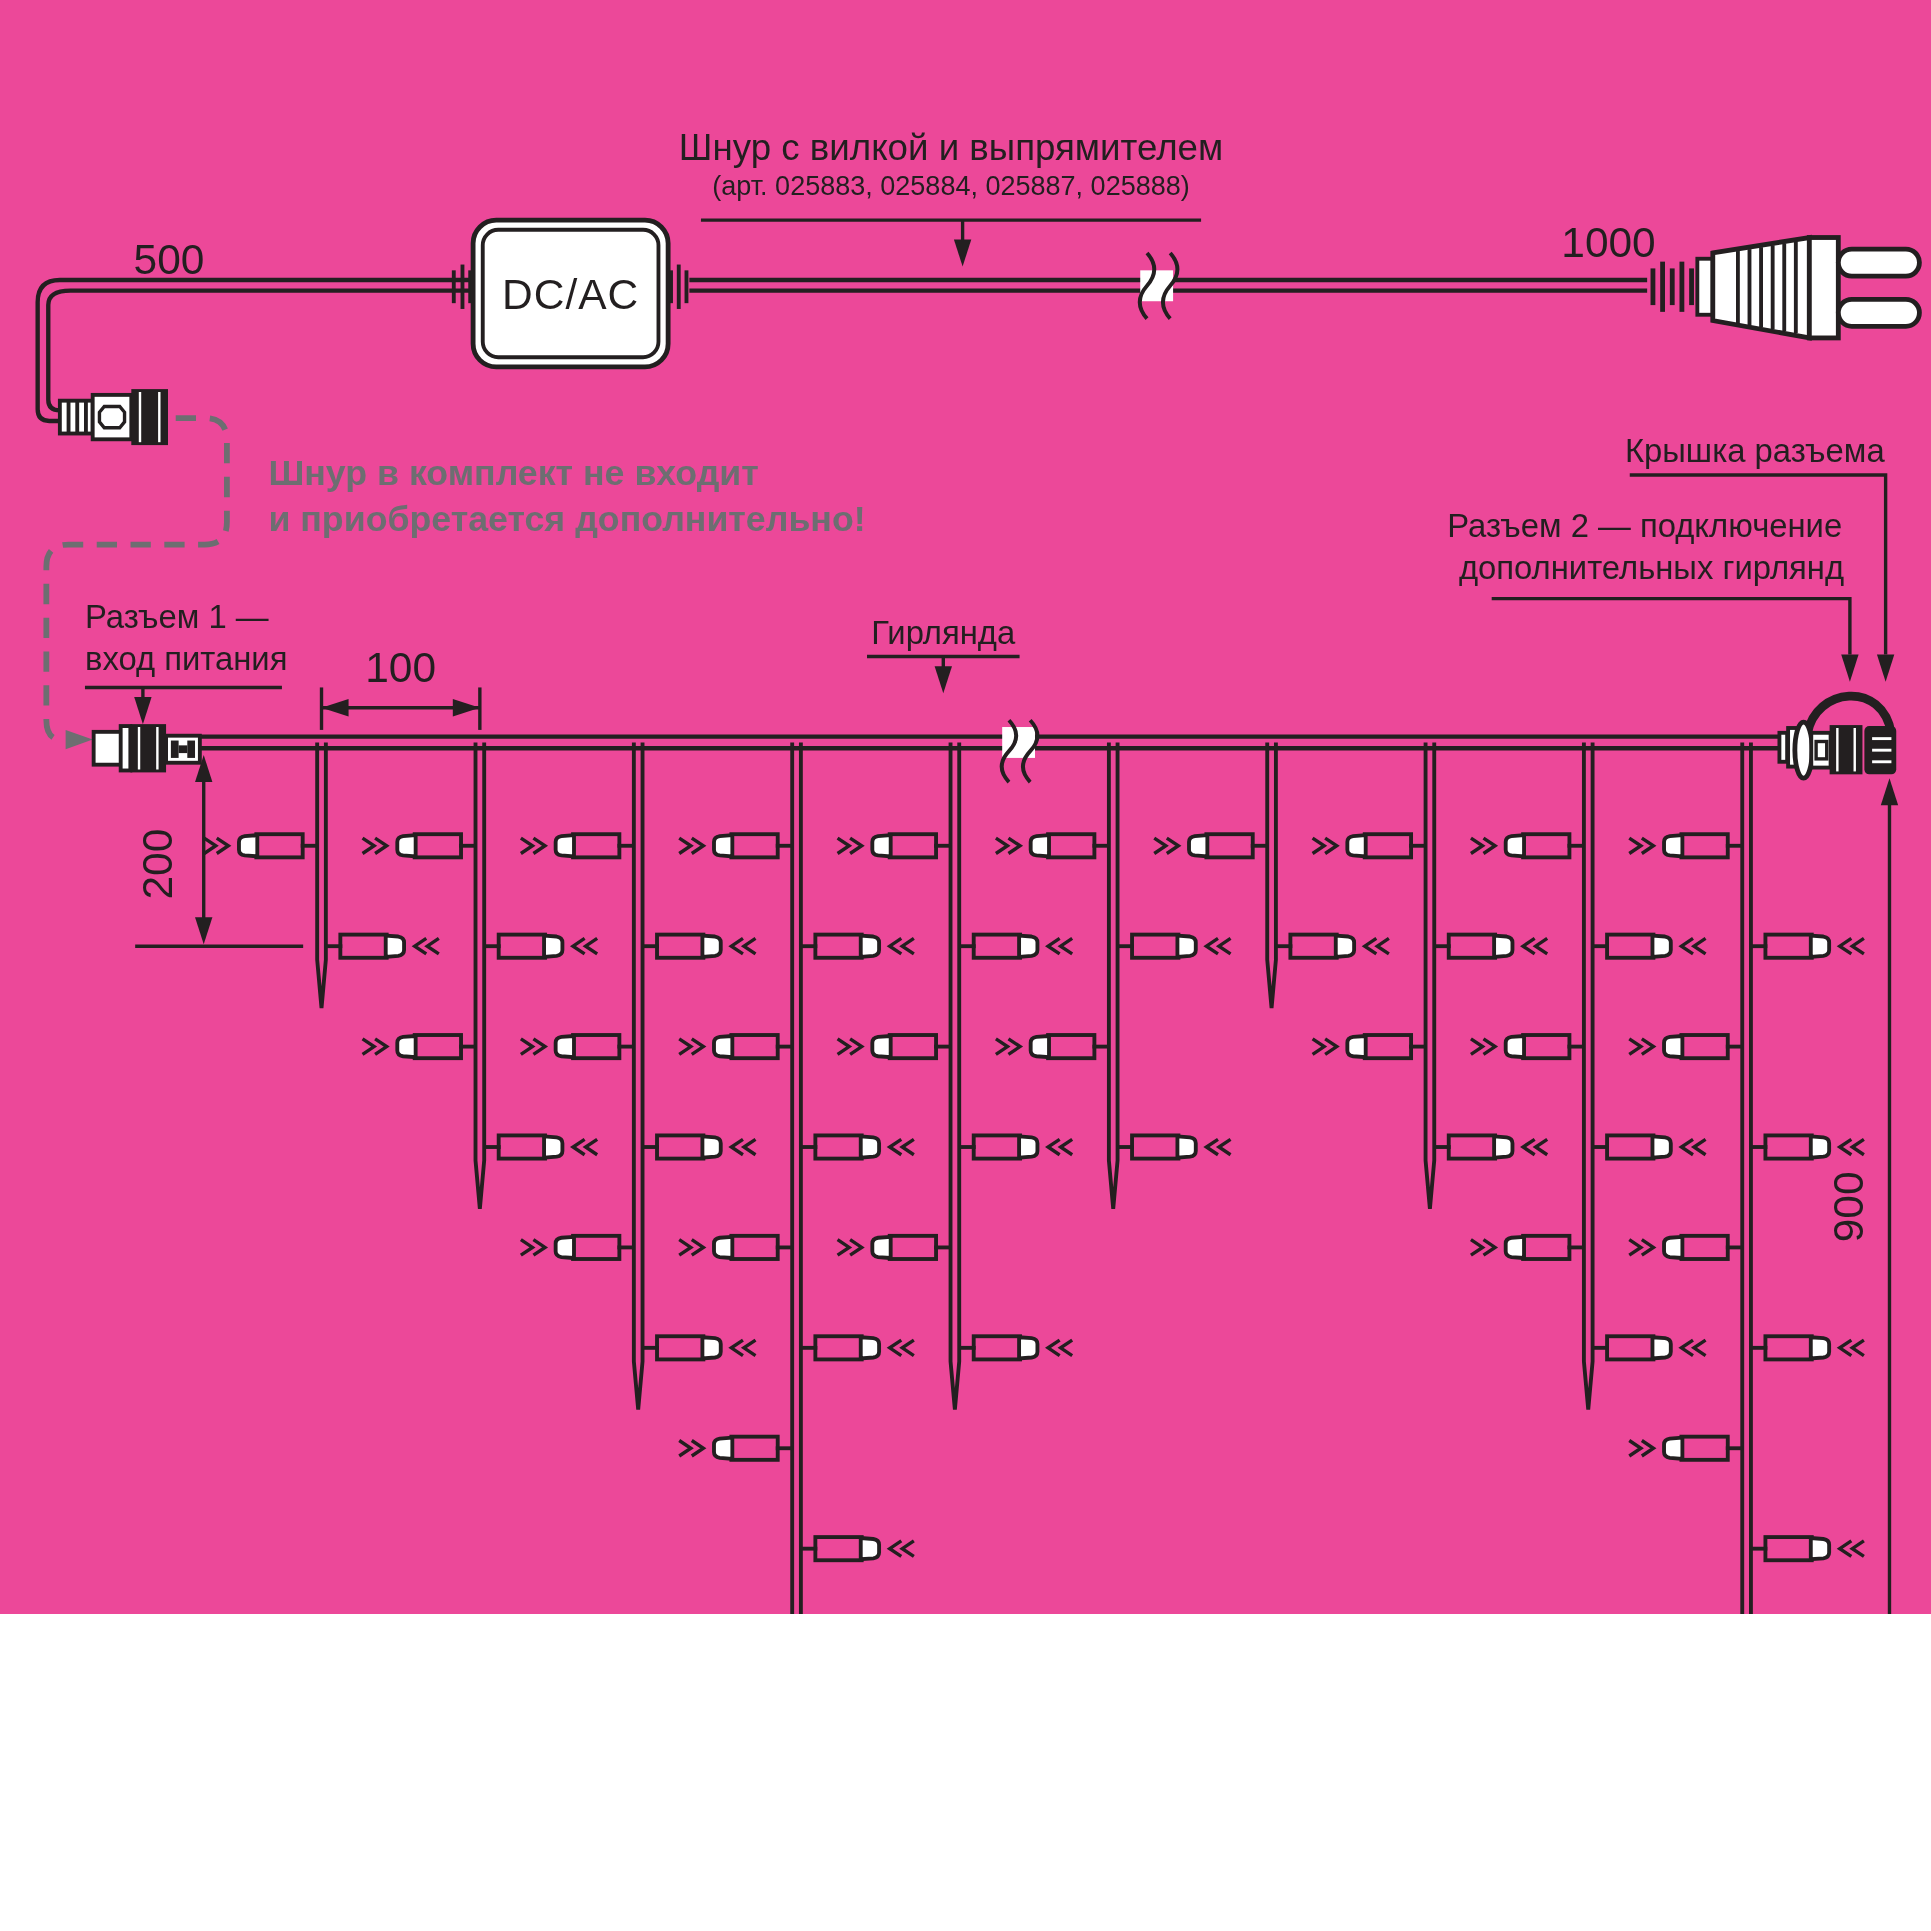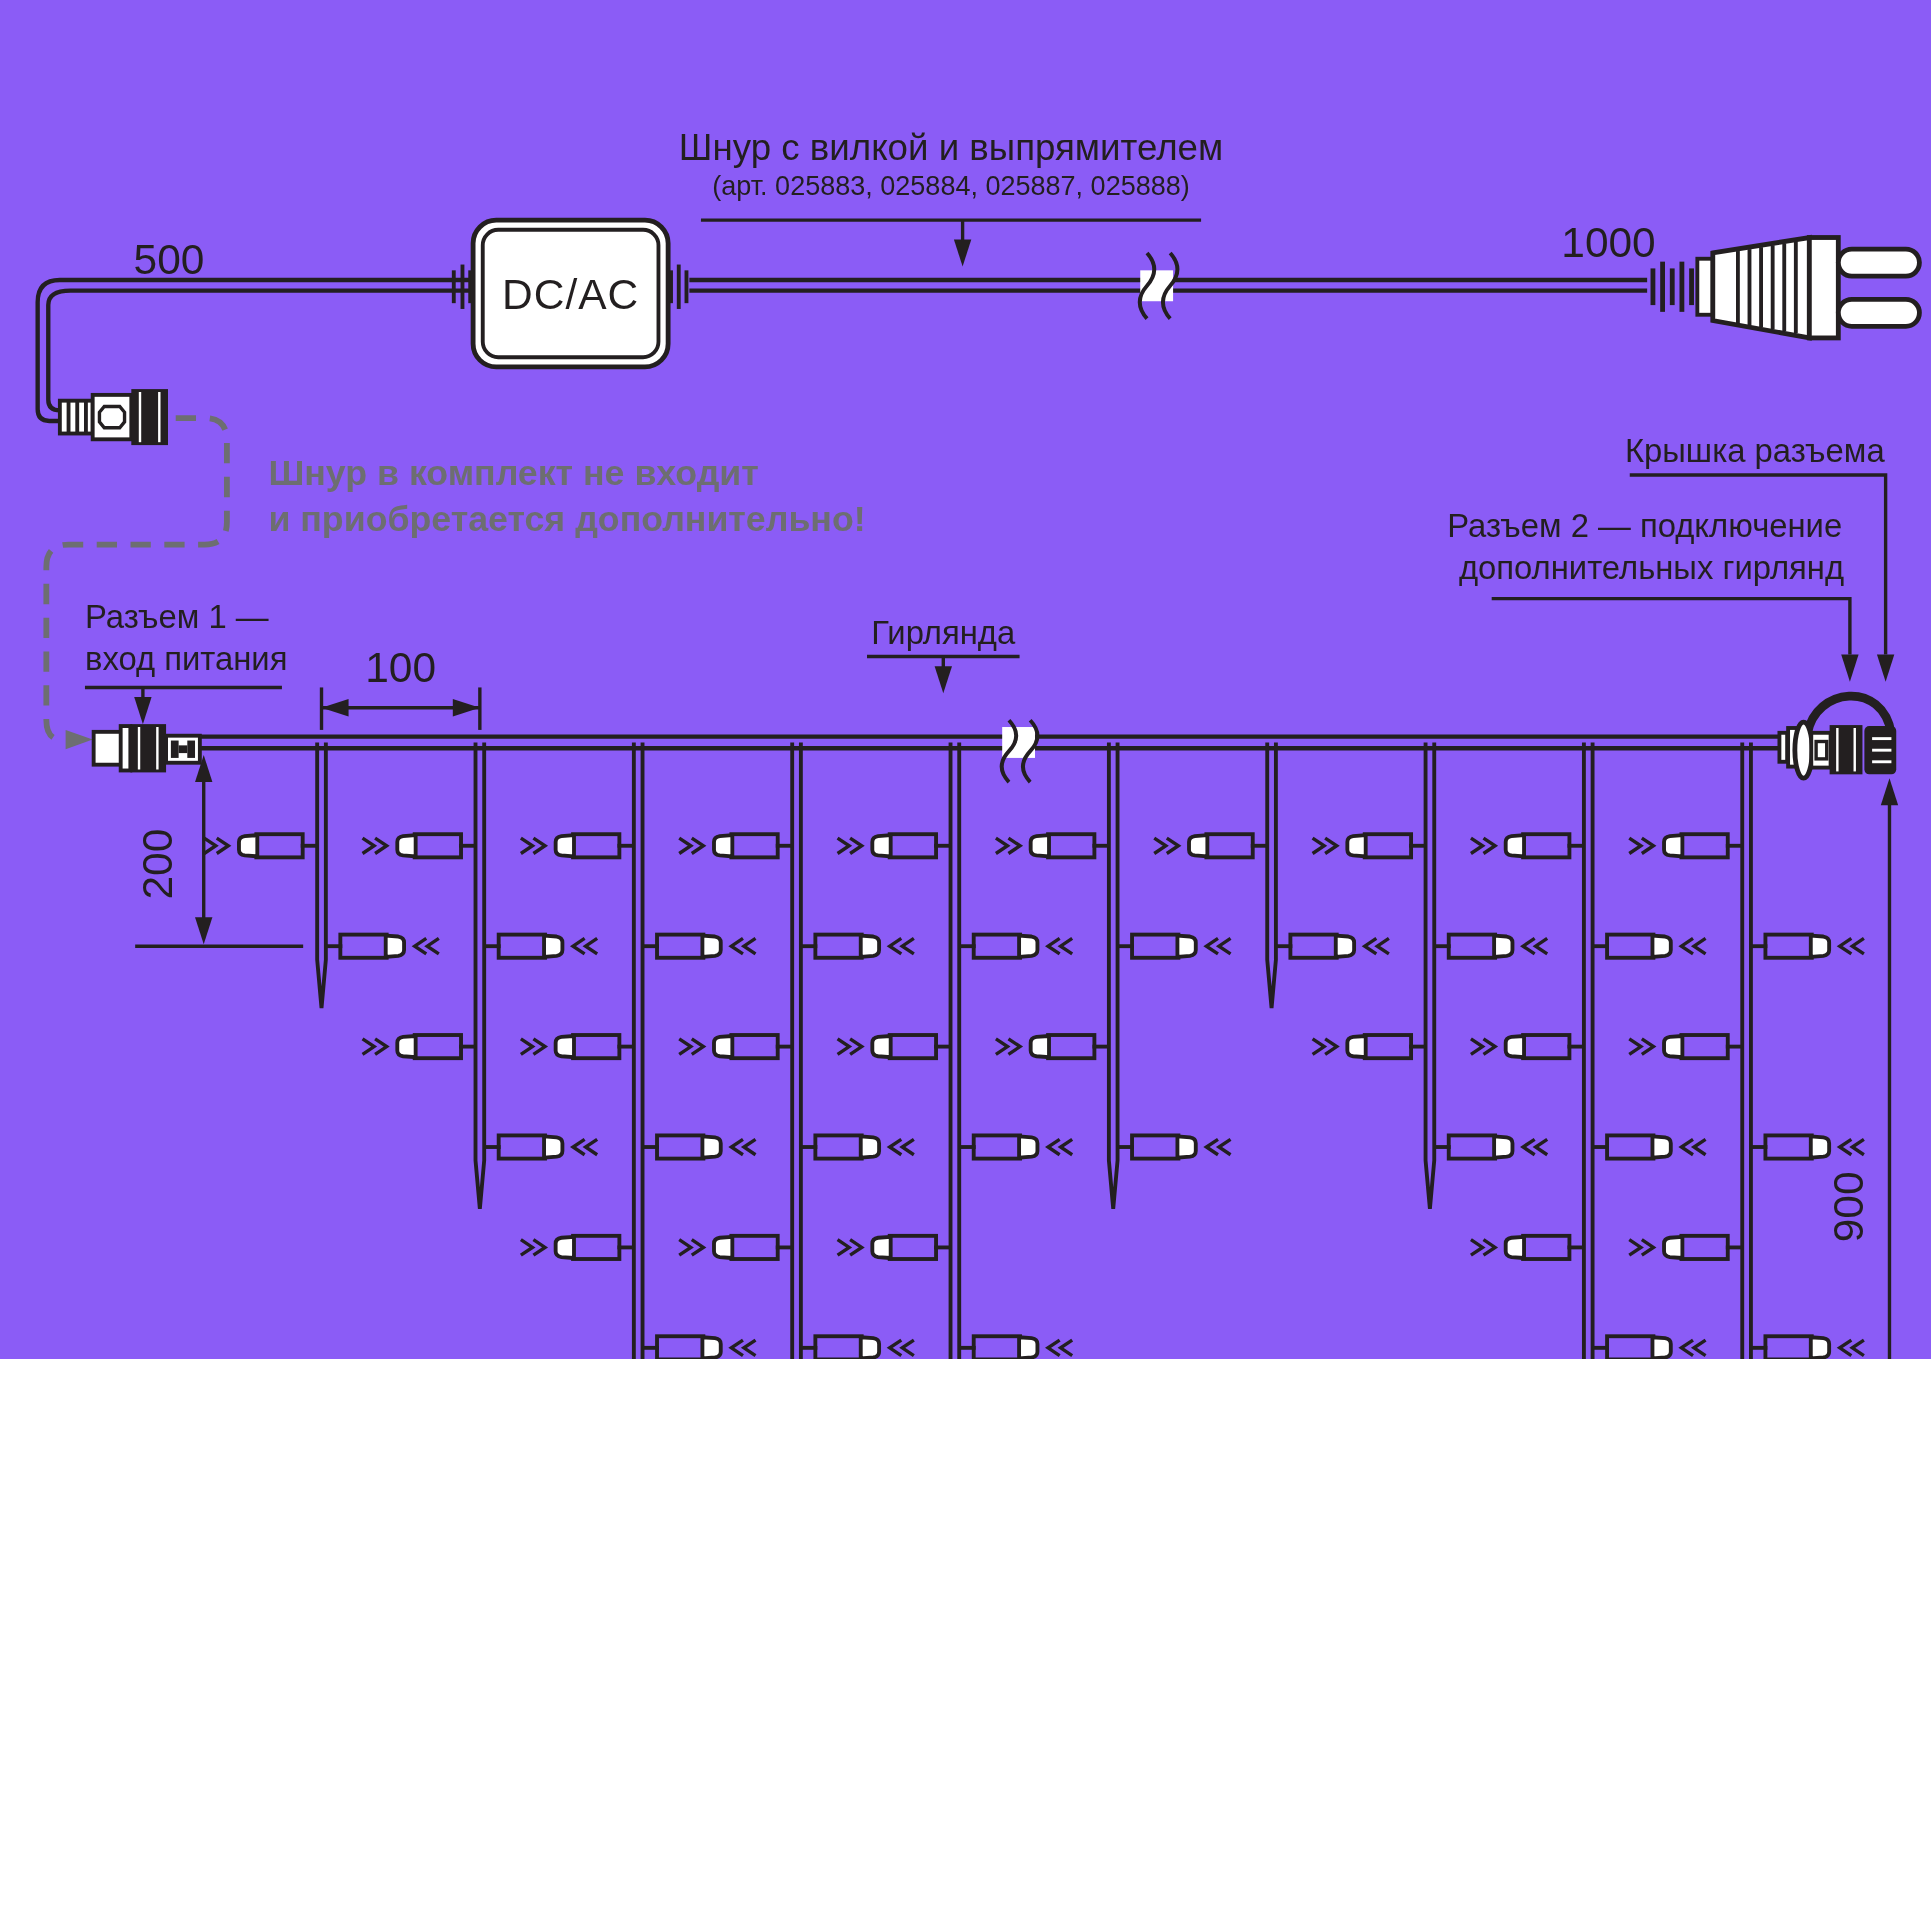--- a/index.html
+++ b/index.html
@@ -1,16 +1,16 @@
 <!DOCTYPE html>
 <html><head>
 <meta charset="utf-8">
 <style>
   html,body{margin:0;padding:0;background:#ffffff;}
-  #stage{position:relative;width:1931px;height:1359px;background:#8b5cf6;overflow:hidden;}
+  #stage{position:relative;width:1931px;height:1614px;background:#ec4899;overflow:hidden;}
   svg{position:absolute;left:0;top:0;}
   text{font-family:"Liberation Sans",sans-serif;fill:#231f20;}
   .t-title{font-size:38px;}
   .t-sub{font-size:28px;}
   .t-dim{font-size:44px;}
   .t-dim-big{font-size:46px;}
   .t-label{font-size:34px;}
   .t-box{font-size:44px;letter-spacing:1px;}
   .t-note{font-size:37px;font-weight:bold;fill:#6d6e71;}
   .wire{fill:none;stroke:#231f20;stroke-width:4.5px;}

